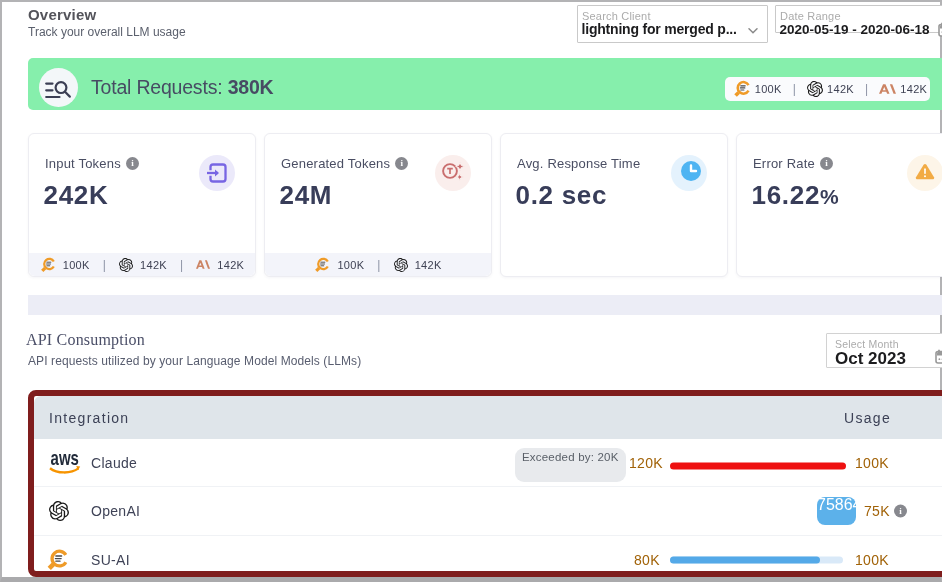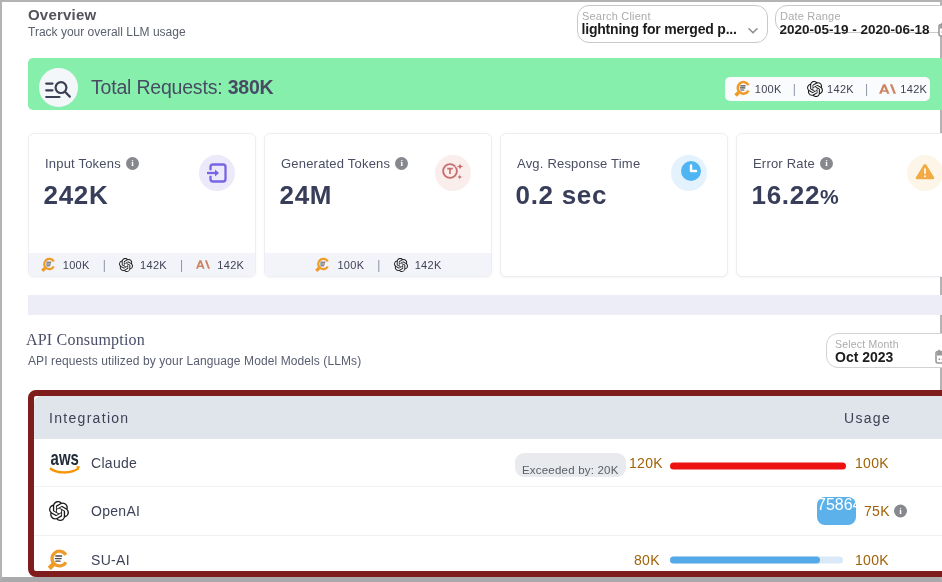--- a/index.html
+++ b/index.html
@@ -6,21 +6,21 @@
 html,body { width:942px; height:582px; overflow:hidden; }
 body { font-family:"Liberation Sans", sans-serif; background:#fff; }
 .root { position:relative; width:942px; height:582px; background:#fff;
   border:2px solid #b3b3b5; border-bottom:5px solid #aaaaac; }
 .abs { position:absolute;margin-left:20px; }
 
 
 .hdr-title { left:6px; top:4px; font-size:15px; font-weight:700; color:#53535a; letter-spacing:.2px; }
 .hdr-sub { left:6px; top:23px; font-size:12px; color:#5b606d; }
 
-.fld { background:#fff; border:1px solid #c9c9c9; border-radius:12px; }
+.fld { background:#fff; border:1px solid #c9c9c9; border-radius:1px; }
 .fld-label { position:absolute; left:4px; top:4px; font-size:11px; color:#ababab; letter-spacing:.2px; }
 .fld-value { position:absolute; left:3.5px; top:15px; font-size:14px; font-weight:700; color:#1c1c1e; white-space:nowrap; letter-spacing:-0.2px; }
 #fld-search { left:555px; top:3px; width:191px; height:38px; }
 #fld-date   { left:753px; top:3px; width:182px; height:28px; }
 #fld-date .fld-value { font-size:13.5px; letter-spacing:0; top:16px; }
 .chev { position:absolute; right:9px; top:22px; width:10px; height:6px; }
 
 
 .banner { left:6px; top:56px; width:926px; height:52px; background:#86efac; border-radius:5px;text-decoration:underline; }
 .ticon { position:absolute; left:11px; top:10px; width:39px; height:39px; border-radius:50%; background:#f3f7f9; }
@@ -50,35 +50,35 @@
 .ssep { color:#8d93a5; font-size:12px; margin:0 6px; }
 
 
 .band { left:6px; top:293px; width:926px; height:20px; background:#ecedf6; }
 
 
 .api-title { left:4px; top:329px; font-size:16px; color:#4b4f68; letter-spacing:.2px;font-family:Liberation Serif, serif; }
 .api-sub { left:6px; top:352px; font-size:12px; color:#585d6f; letter-spacing:.1px; }
 #fld-month { left:804px; top:331px; width:130px; height:35px; border-color:#d2d2d2; }
 #fld-month .fld-label { font-size:10.5px; left:8px; }
-#fld-month .fld-value { font-size:14px; left:8px; letter-spacing:0; }
+#fld-month .fld-value { font-size:17px; left:8px; letter-spacing:0; }
 
 
 .tbl { left:6px; top:388px; width:926px; height:187px; background:#fff; border:6px solid #7f1d1d; border-radius:8px; }
 .thead { position:absolute; left:0; top:0; width:100%; height:43px; background:#dfe5ea; border-radius:7px 7px 0 0;
   display:flex; align-items:center; font-size:14px; color:#3c4156; letter-spacing:1.3px; }
 .th1 { position:absolute; left:15px; }
 .th2 { position:absolute; left:810px; }
 .row { position:absolute; left:0; width:100%; border-bottom:1px solid #f0f2f5; }
 #row1 { top:43px; height:48px; } #row2 { top:91px; height:49px; } #row3 { top:140px; height:47px; border-bottom:none; }
 .rlogo { position:absolute; left:13px; top:50%; transform:translateY(-50%); }
 .rname { position:absolute; left:57px; top:50%; transform:translateY(-50%); font-size:14px; color:#3f4357; letter-spacing:.3px; }
 .rnum { position:absolute; top:50%; transform:translateY(-50%); font-size:14px; color:#a16207; letter-spacing:.3px; }
 .bar { position:absolute; left:636px; top:50%; transform:translateY(-50%); width:173px; height:7px; border-radius:4px; }
-.chip { position:absolute; left:481px; top:50%; transform:translateY(-50%); height:24px; line-height:18px; padding:8px 7px;
+.chip { position:absolute; left:481px; top:50%; transform:translateY(-50%); height:34px; line-height:18px; padding:0 7px;
   background:#e8eaed; border-radius:9px; font-size:11.5px; color:#5a6068; letter-spacing:.2px; }
 .bluechip { position:absolute; left:783px; top:50%; transform:translateY(-50%); width:39px; height:28px; line-height:16px;
   background:#5cb1ea; border-radius:8px; font-size:16px; color:#fff; text-align:center; }
 .rinfo { position:absolute; left:860px; top:50%; transform:translateY(-50%); width:13px; height:13px; border-radius:50%;
   background:#87888e; color:#fff; font-size:9px; font-weight:700; text-align:center; line-height:13px; font-family:"Liberation Serif",serif; }
 </style>
 </head>
 <body>
 <div class="root">
   <svg width="0" height="0" style="position:absolute">

